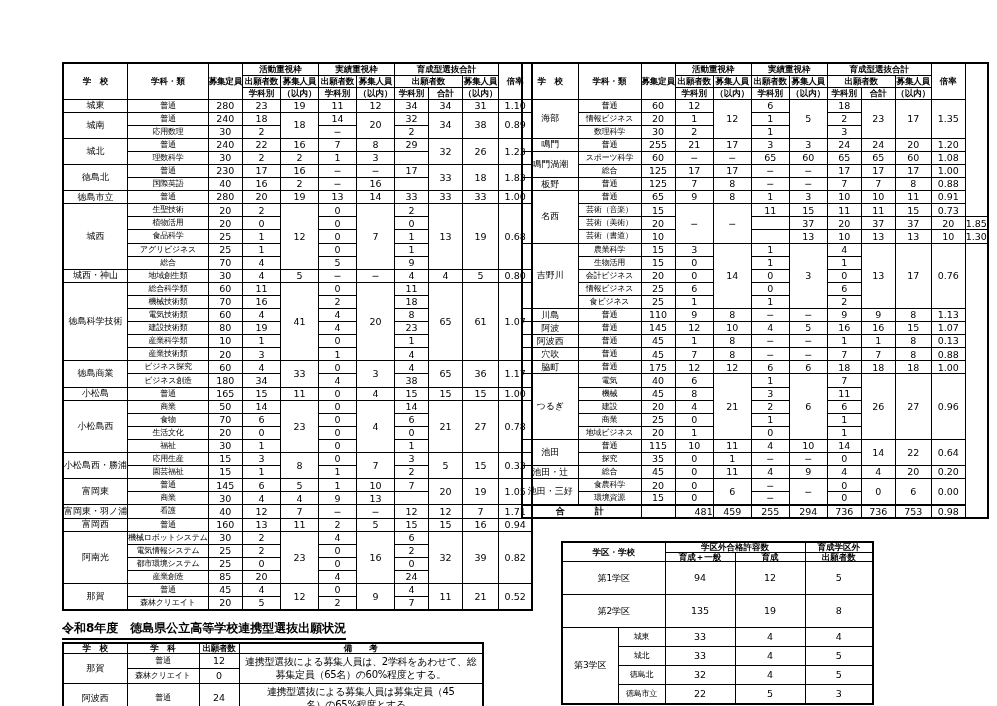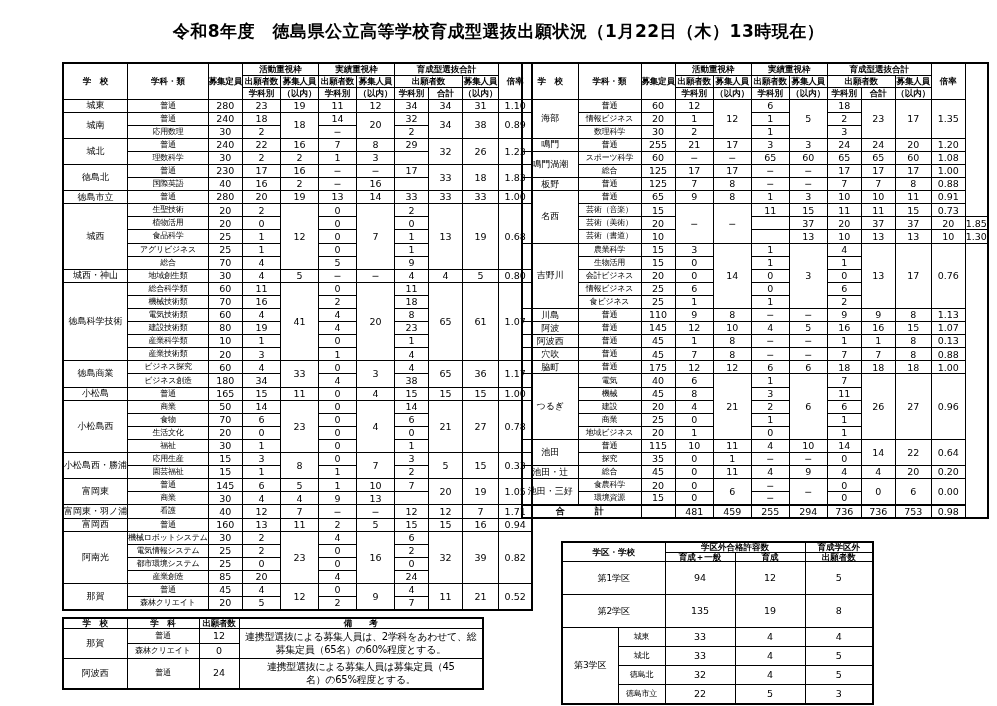--- a/index.html
+++ b/index.html
@@ -61,21 +61,20 @@
   }
   .sub-title2{
     font-size:11px;font-weight:bold;margin-bottom:3px;display:block;
   }
 </style>
 </head>
 <body>
 
 <div id="page">
 
-  <div class="main-title">令和8年度　徳島県公立高等学校育成型選抜出願状況（1月22日（木）13時現在）</div>
 
   <div id="tbl-left-wrap">
     <table class="grid outer" id="tbl-left">
       <colgroup>
         <col style="width:60px">
           <col style="width:63px">
           <col style="width:34px">
         <col style="width:38px">
           <col style="width:38px">
         <col style="width:38px">
@@ -863,34 +862,35 @@
           <tr style="height: 13.1px; margin-left: 32px;">
             <td class="txt tiny8 grp-bot">環境資源</td>
             <td class="num grp-bot">15</td>
             <td class="num grp-bot">0</td>
             <td class="num grp-bot">−</td>
             <td class="num grp-bot">0</td>
           </tr>
           <tr style="height: 13.1px;">
             <td class="txt-c" colspan="2" style="font-weight: bold; letter-spacing: 4px; border-top: 2px solid rgb(0, 0, 0);">合　　計</td>
             <td class="num" style="border-top: 2px solid rgb(0, 0, 0);"></td>
-            <td class="num" style="border-top: 2px solid rgb(0, 0, 0);">481</td>
+            <td class="num" style="border-top: 2px solid rgb(0, 0, 0); text-align: right;">481</td>
             <td class="num" style="border-top: 2px solid rgb(0, 0, 0);">459</td>
             <td class="num" style="border-top: 2px solid rgb(0, 0, 0);">255</td>
             <td class="num" style="border-top: 2px solid rgb(0, 0, 0);">294</td>
             <td class="num" style="border-top: 2px solid rgb(0, 0, 0);">736</td>
             <td class="num" style="border-top: 2px solid rgb(0, 0, 0);">736</td>
             <td class="num" style="border-top: 2px solid rgb(0, 0, 0);">753</td>
             <td class="num" style="border-top: 2px solid rgb(0, 0, 0); text-align: center;">0.98</td>
           </tr>
         </tbody>
     </table>
   </div>
 
   <div id="tbl-renkei-wrap">
+    <div class="sub-title">令和8年度　徳島県公立高等学校連携型選抜出願状況</div>
     <table class="grid outer" id="tbl-renkei">
       <colgroup>
         <col style="width:64px">
           <col style="width:72px">
           <col style="width:40px">
           <col style="width:244px">
       </colgroup>
       <thead>
           <tr>
             <th class="hdr-bot">学　校</th>

